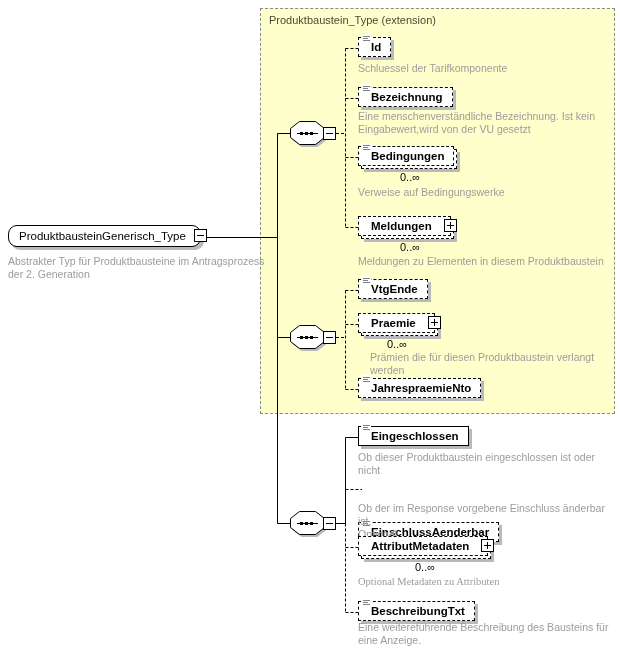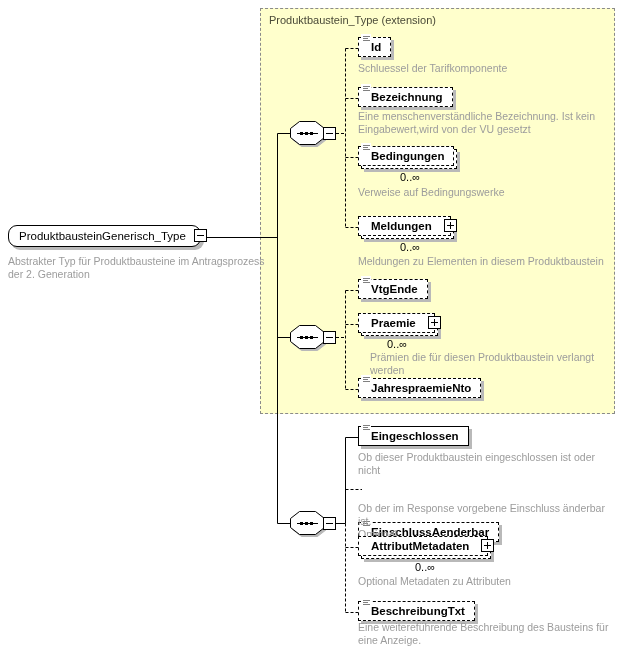--- a/index.html
+++ b/index.html
@@ -220,21 +220,21 @@
 Optional</div>
 
 <div class="el-wrap multi" style="left:358px;top:536px;">
   <div class="ghost"></div>
   <div class="el-box optional complex">
     <span>AttributMetadaten</span>
     <span class="toggle plus"></span>
   </div>
 </div>
 <div class="occurs" style="left:415px;top:561px;">0..∞</div>
-<div class="anno" style="left:358px;top:575px;">Optional Metadaten zu Attributen</div>
+<div class="anno" style="left:358px;top:575px;font-family:Liberation Serif, serif;">Optional Metadaten zu Attributen</div>
 
 <div class="el-wrap" style="left:358px;top:601px;">
   <div class="el-box optional">
     <svg class="tc-icon" width="11" height="10" viewBox="0 0 11 10">
         <rect x="0" y="0" width="10" height="9" fill="#ffffff"></rect>
         <path d="M2,2.5 H9 M2,4.5 H7 M2,6.5 H9" stroke="#808080" stroke-width="1" fill="none"></path>
       </svg>
     <span>BeschreibungTxt</span>
   </div>
 </div>

